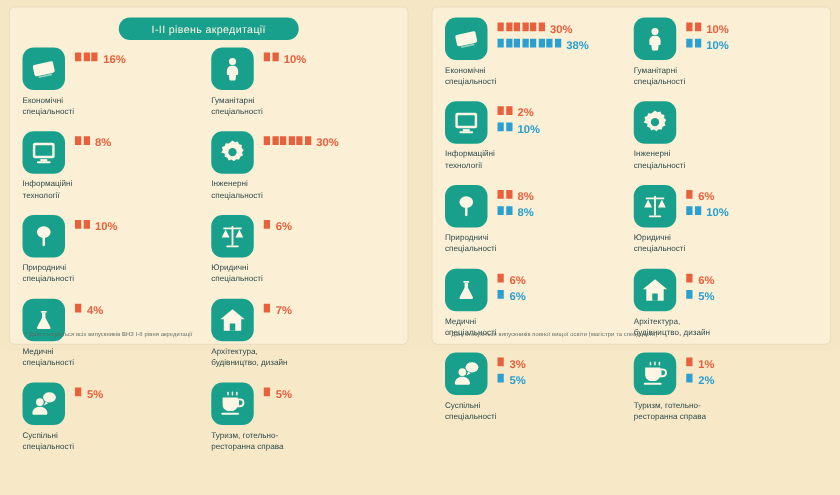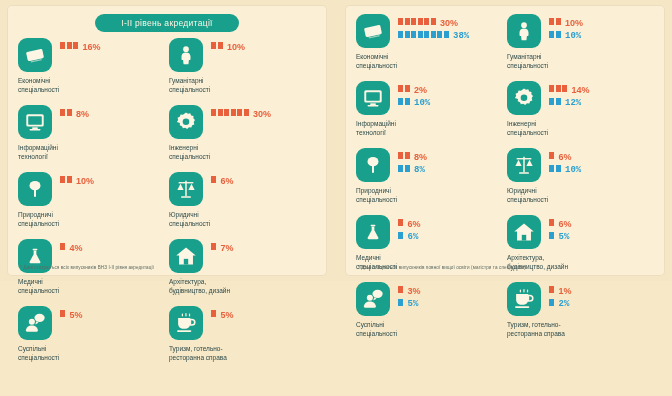--- a/index.html
+++ b/index.html
@@ -69,21 +69,21 @@
   }
   .sq.o{background:#e8603c;}
   .sq.b{background:#2a9fd0;}
   .val{
     font-size:9px;
     font-weight:bold;
     margin-left:3px;
     white-space:nowrap;
   }
   .val.o{color:#e8603c;}
-  .val.b{color:#2a9fd0;font-family:Liberation Mono, monospace;}
+  .val.b{color:#2a9fd0;}
   .lbl{
     margin-top:4px;
     font-size:6.5px;
     line-height:1.45;
     color:#2e4a4a;
     max-width:88px;
   }
   .note{
     position:absolute;
     left:12px;bottom:5px;
@@ -389,33 +389,20 @@
           <div class="lbl">Інформаційні<br>технології</div>
         </div>
         <div class="cell">
           <div class="cell-top">
             <div class="icon-tile">
               <svg width="22" height="22" viewBox="0 0 24 24">
                 <path d="M12 1.6l2.1 1.5 2.5-.6 1.1 2.3 2.5.6-.2 2.6 1.8 1.9-1.4 2.2.7 2.5-2.4 1-.9 2.4-2.6-.2-1.9 1.8-2.2-1.4-2.5.7-1-2.4-2.4-.9.2-2.6L2.1 12l1.4-2.2-.7-2.5 2.4-1 .9-2.4 2.6.2z" fill="#fdf6e4"></path>
                 <circle cx="12" cy="11.7" r="3.6" fill="#18a08c"></circle>
               </svg>
             </div>
-            <div class="bars">
-              <div class="barline">
-                <span class="sq o"></span>
-                <span class="sq o"></span>
-                <span class="sq o"></span>
-                <span class="val o">14%</span>
-              </div>
-              <div class="barline">
-                <span class="sq b"></span>
-                <span class="sq b"></span>
-                <span class="val b">12%</span>
-              </div>
-            </div>
           </div>
           <div class="lbl">Інженерні<br>спеціальності</div>
         </div>
         <div class="cell">
           <div class="cell-top">
             <div class="icon-tile">
               <svg width="20" height="22" viewBox="0 0 24 24">
                 <ellipse cx="12" cy="8" rx="6.6" ry="5.6" fill="#fdf6e4"></ellipse>
                 <rect x="10.8" y="11.5" width="2.4" height="10" rx="1.1" fill="#fdf6e4"></rect>
               </svg>

